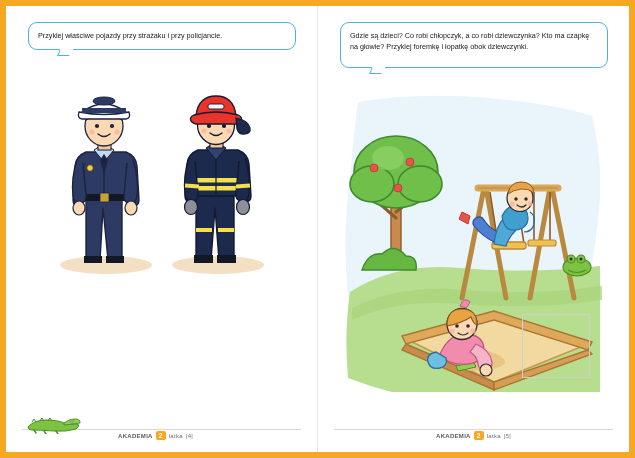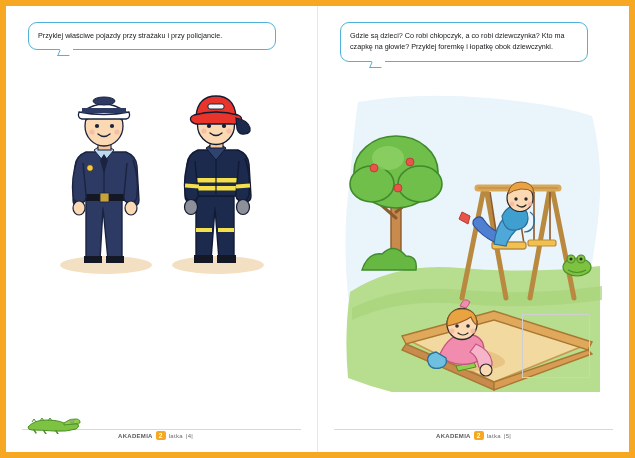--- a/index.html
+++ b/index.html
@@ -60,31 +60,31 @@
     height: 446px;
   }
   .half.left { left: 6px; }
   .half.right { left: 318px; }
 
   
   .callout {
     position: absolute;
     left: 22px;
     top: 16px;
-    width: 248px;
+    width: 268px;
     box-sizing: border-box;
     border: 1.6px solid #4fb3d9;
     border-radius: 9px;
     background: #ffffff;
     padding: 7px 9px 8px 9px;
     font-size: 7.2px;
     line-height: 1.55;
     color: #17171b;
   }
-  .callout.tall { padding-bottom: 9px; }
+  .callout.tall { padding-bottom: 15px; }
   .callout-tail {
     position: absolute;
     left: 30px;
     bottom: -7px;
     width: 11px;
     height: 8px;
     background: #ffffff;
     border-left: 1.6px solid #4fb3d9;
     border-bottom: 1.6px solid #4fb3d9;
     transform: skewX(-22deg);

